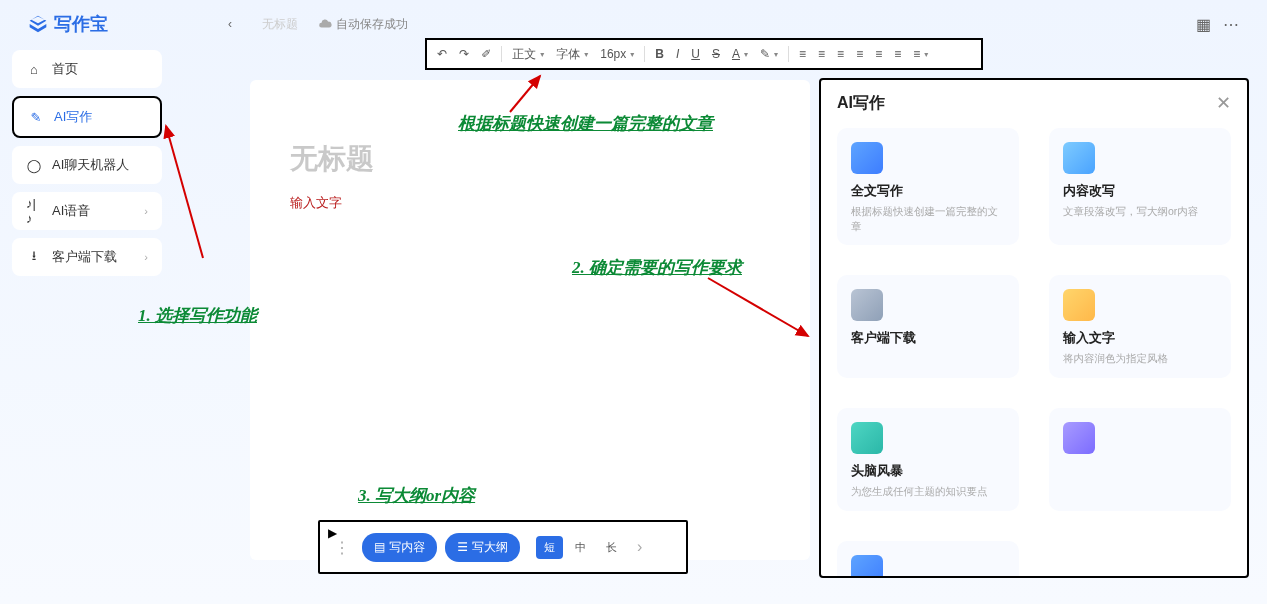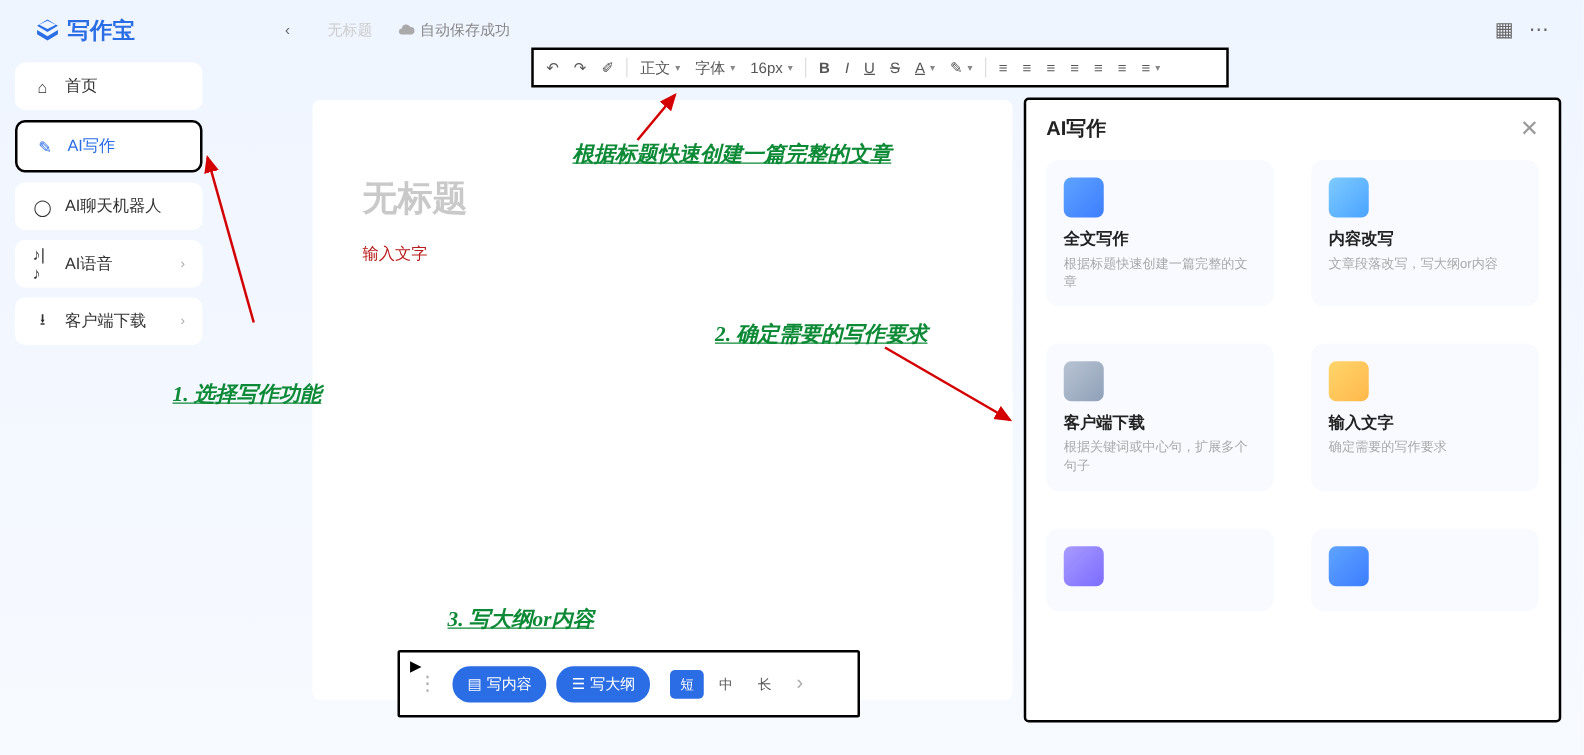--- a/index.html
+++ b/index.html
@@ -161,26 +161,30 @@
       <div class="ai-card-desc">根据标题快速创建一篇完整的文章</div>
     </div>
     <div class="ai-card">
       <div class="ai-card-ico ico-lightblue"></div>
       <div class="ai-card-title">内容改写</div>
       <div class="ai-card-desc">文章段落改写，写大纲or内容</div>
     </div>
     <div class="ai-card">
       <div class="ai-card-ico ico-gray"></div>
       <div class="ai-card-title">客户端下载</div>
-      <div class="ai-card-desc">根据关键词或中心句，扩展多个句子</div>
     </div>
     <div class="ai-card">
       <div class="ai-card-ico ico-folder"></div>
       <div class="ai-card-title">输入文字</div>
-      <div class="ai-card-desc">确定需要的写作要求</div>
+      <div class="ai-card-desc">将内容润色为指定风格</div>
+    </div>
+    <div class="ai-card">
+      <div class="ai-card-ico ico-teal"></div>
+      <div class="ai-card-title">头脑风暴</div>
+      <div class="ai-card-desc">为您生成任何主题的知识要点</div>
     </div>
     <div class="ai-card">
       <div class="ai-card-ico ico-purple"></div>
     </div>
     <div class="ai-card">
       <div class="ai-card-ico ico-blue2"></div>
     </div>
   </div>
 </div>
 

